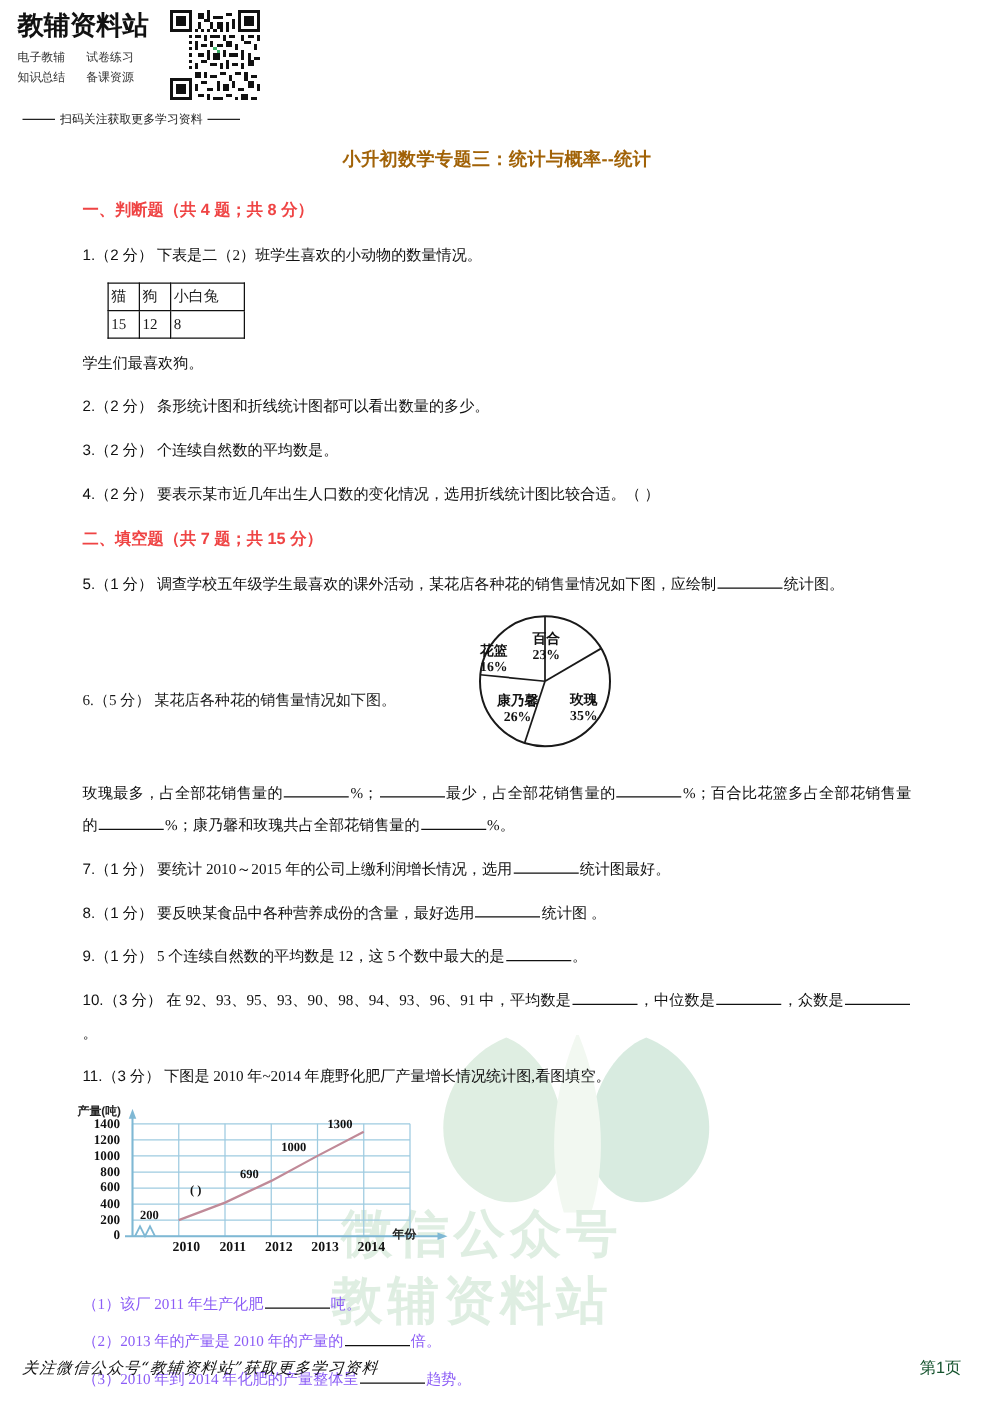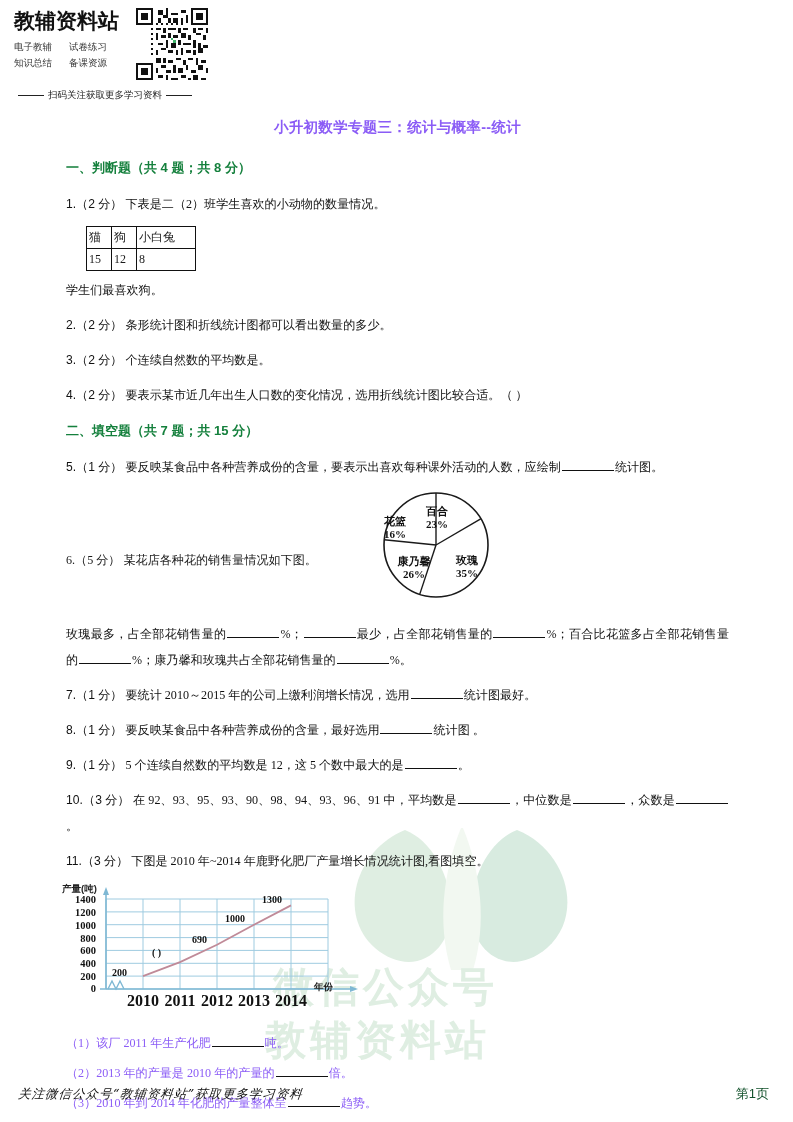--- a/index.html
+++ b/index.html
@@ -103,29 +103,29 @@
     left: 66px;
     top: 118px;
     width: 663px;
     z-index: 2;
   }
   .doc-title {
     text-align: center;
     font-family: "Liberation Sans", sans-serif;
     font-weight: bold;
     font-size: 14.5px;
-    color: #8b5cf6;
+    color: #a16207;
     margin-bottom: 22px;
     letter-spacing: 0.3px;
   }
   .section-head {
     font-family: "Liberation Sans", sans-serif;
     font-weight: bold;
     font-size: 13px;
-    color: #15803d;
+    color: #ef4444;
     margin: 14px 0 14px 0;
   }
   .q {
     font-size: 12.1px;
     line-height: 26px;
     color: #111;
     margin: 0 0 9px 0;
     text-align: justify;
   }
   .q .num {
@@ -221,24 +221,24 @@
     font-family: "Liberation Serif", serif;
     font-size: 10.5px;
     font-weight: bold;
     color: #111;
     text-align: right;
     width: 30px;
   }
   .tick-x {
     position: absolute;
     font-family: "Liberation Serif", serif;
-    font-size: 16px;
+    font-size: 11px;
     font-weight: bold;
     color: #111;
-    text-align: center;
+    text-align: right;
     width: 34px;
   }
   .sub-q {
     font-size: 12.1px;
     line-height: 26px;
     margin: 0 0 4px 0;
     color: #8b5cf6;
   }
 
   
@@ -448,21 +448,21 @@
 
     <div class="q">
       <span class="num">4.（2 分）</span>
       <span>要表示某市近几年出生人口数的变化情况，选用折线统计图比较合适。（    ）</span>
     </div>
 
     <div class="section-head">二、填空题（共 7 题；共 15 分）</div>
 
     <div class="q">
       <span class="num">5.（1 分）</span>
-      <span>要反映某食品中各种营养成份的含量，要表示出喜欢每种课外活动的人数，应绘制</span><span class="blank"></span><span>统计图。</span>
+      <span>调查学校五年级学生最喜欢的课外活动，某花店各种花的销售量情况如下图，应绘制</span><span class="blank"></span><span>统计图。</span>
     </div>
 
     <div class="pie-row">
       <div class="pie-q">
         <span class="num">6.（5 分）</span>
         <span>某花店各种花的销售量情况如下图。</span>
       </div>
 
       <div class="pie-wrap">
         <svg width="130" height="130" viewBox="0 0 130 130">

